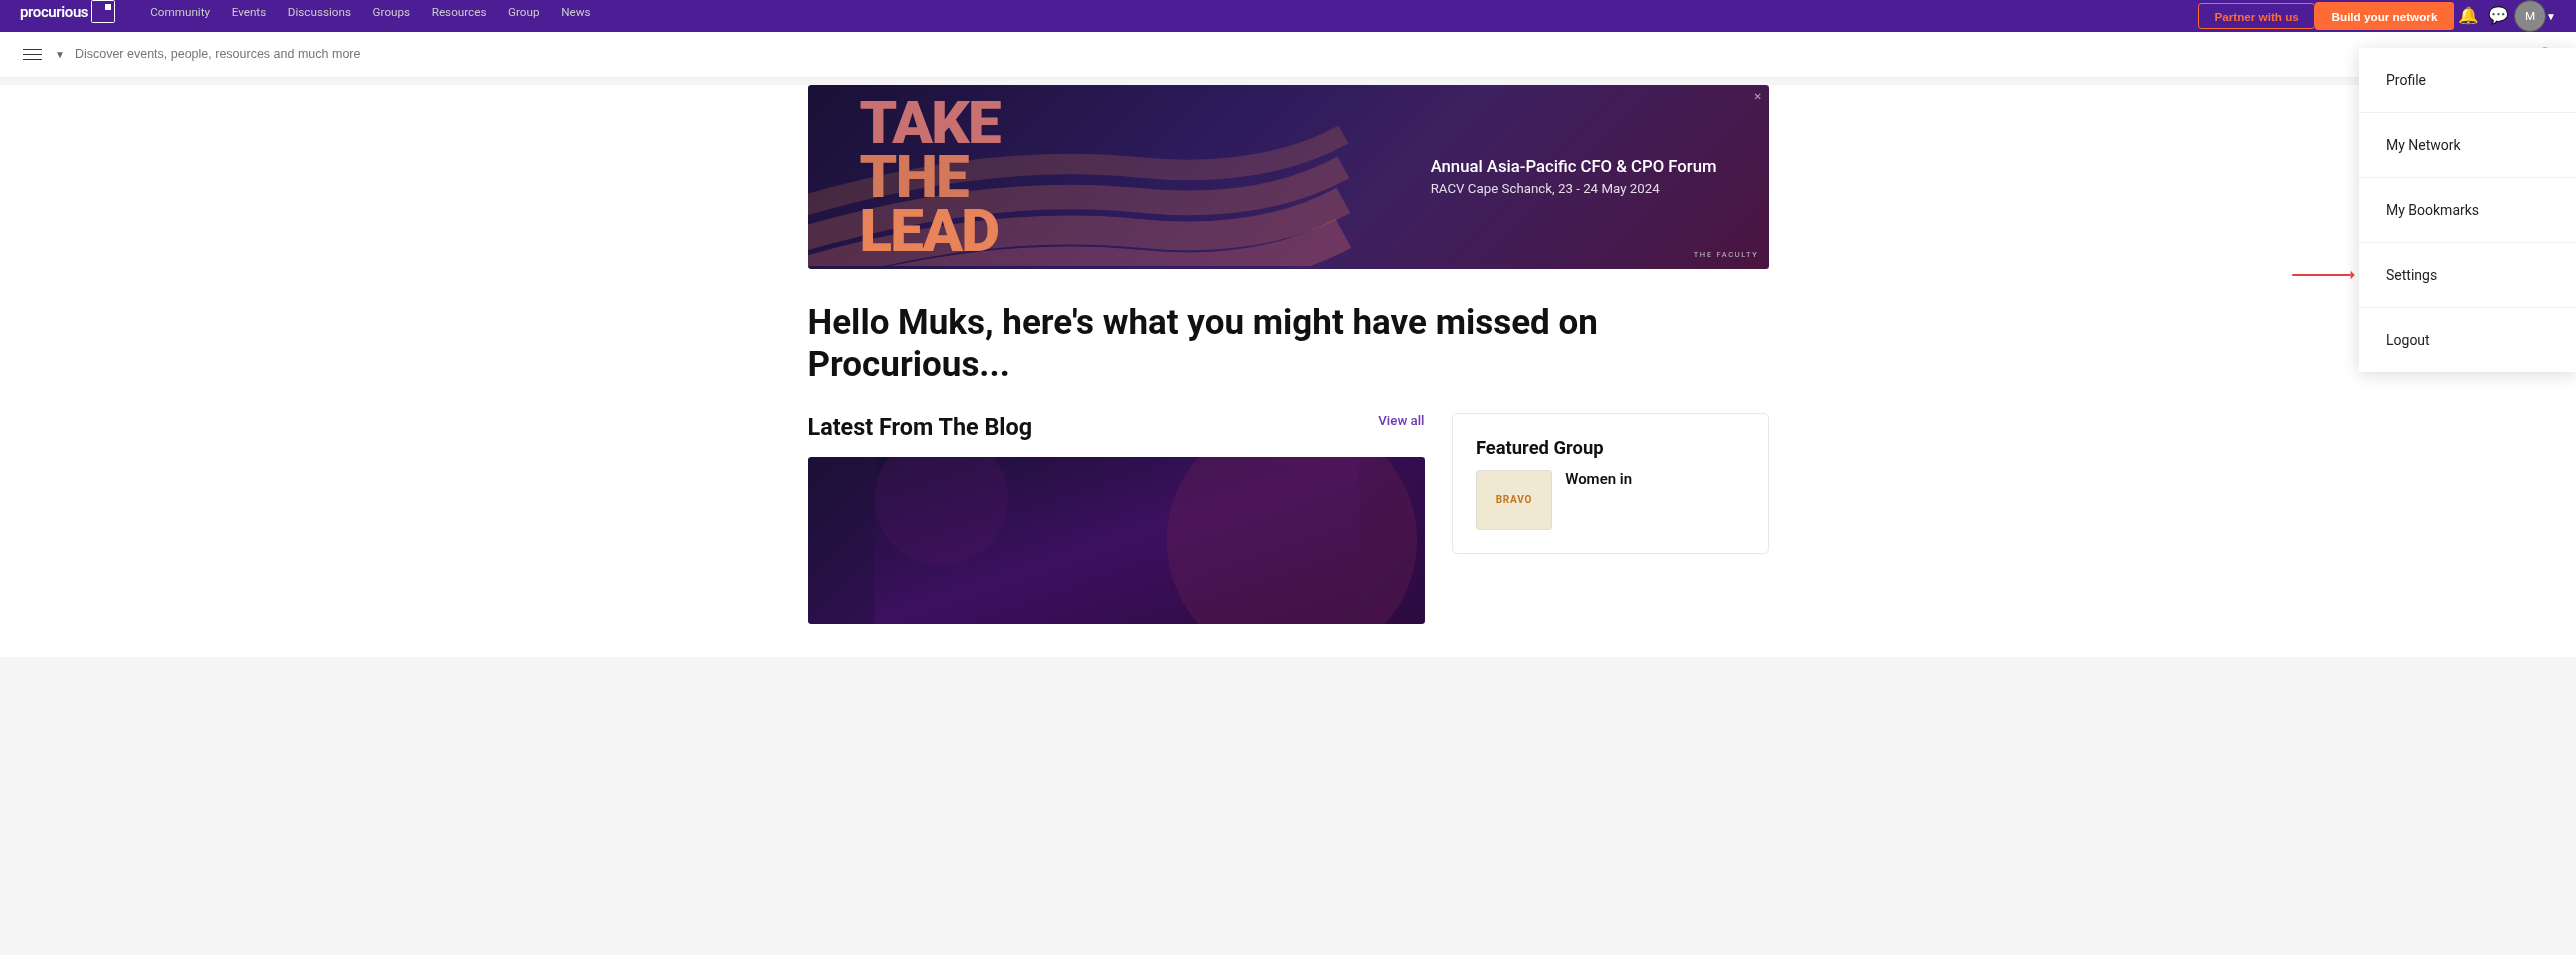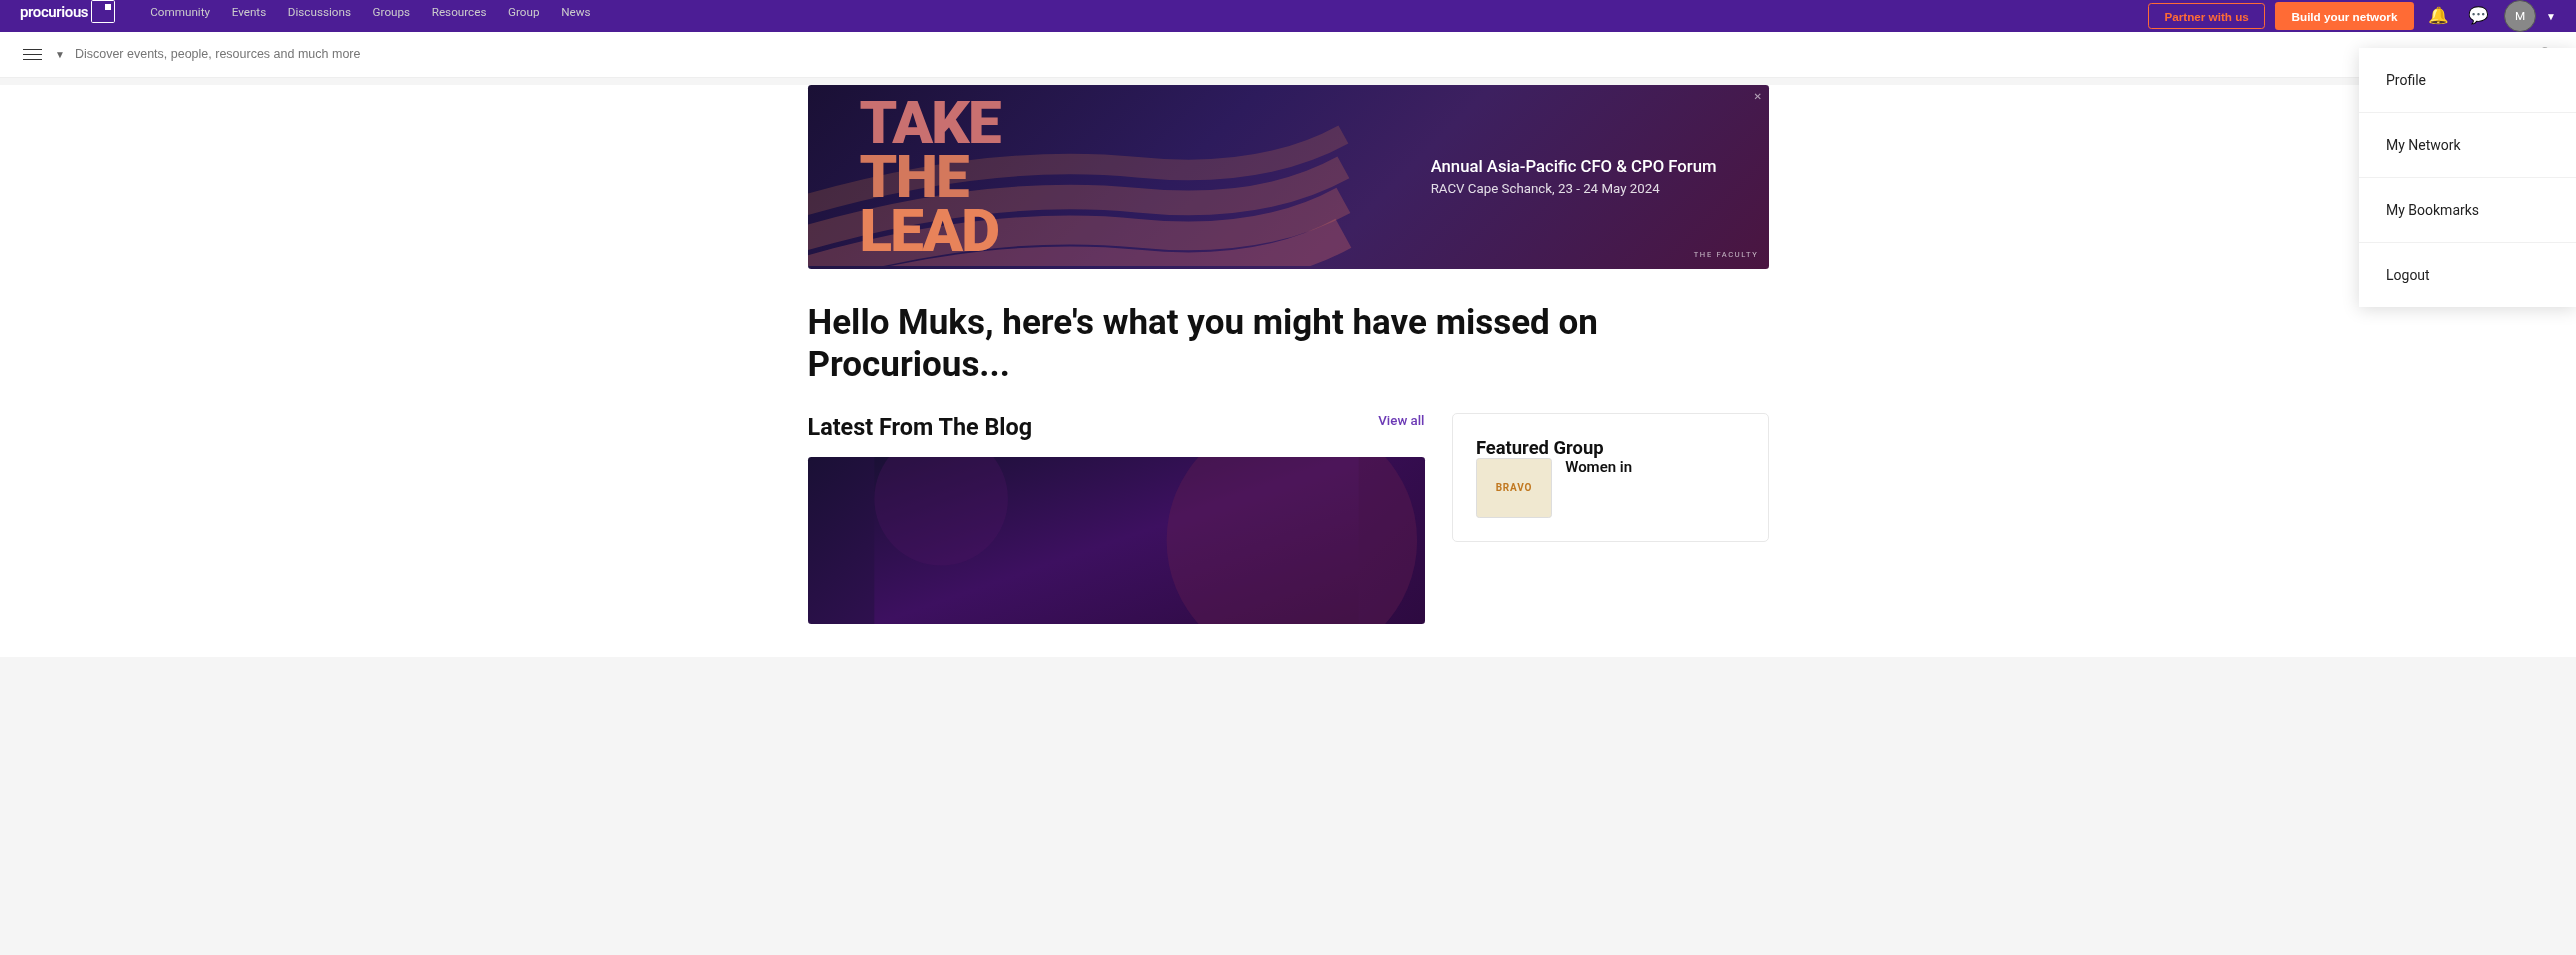--- a/index.html
+++ b/index.html
@@ -49,21 +49,20 @@
       color: #ccc;
       font-size: 11.7px;
       padding: 5px 8.3px;
       cursor: pointer;
       border-radius: 3.3px;
       white-space: nowrap;
     }
     .navbar-actions {
       display: flex;
       align-items: center;
-      gap: 10px;
       margin-left: auto;
     }
     .btn-partner {
       border: 1.7px solid #ff6b35;
       color: #ff6b35;
       background: transparent;
       padding: 5.8px 15px;
       border-radius: 3.3px;
       font-size: 11.7px;
       font-weight: 600;
@@ -296,21 +295,21 @@
     .featured-card {
       background: white;
       border: 0.8px solid #e8e8e8;
       border-radius: 5px;
       padding: 23.4px;
     }
     .featured-card-title {
       font-size: 18.4px;
       font-weight: 700;
       color: #111;
-      margin-bottom: 0;
+      margin-bottom: 12px;
     }
     .group-item {
       display: flex;
       gap: 13.3px;
       align-items: flex-start;
     }
     .group-logo {
       width: 76px;
       height: 60px;
       background: #f0e8d0;
@@ -373,20 +372,28 @@
 
 <div class="dropdown-menu">
   <div class="dropdown-item">
     <span>Profile</span>
   </div>
   <div class="dropdown-item">
     <span>My Network</span>
   </div>
   <div class="dropdown-item">
     <span>My Bookmarks</span>
+  </div>
+  <div class="dropdown-item" style="position:relative;">
+    <span>Settings</span>
+    
+    <svg style="position:absolute;left:-67px;top:50%;transform:translateY(-50%);overflow:visible;" width="63" height="16.7" viewBox="0 0 75 20">
+      <line x1="0" y1="10" x2="70" y2="10" stroke="#e84040" stroke-width="2.5"></line>
+      <polygon points="70,5 75,10 70,15" fill="#e84040"></polygon>
+    </svg>
   </div>
   <div class="dropdown-item" style="border-bottom:none;">
     <span>Logout</span>
   </div>
 </div>
 
 <div class="search-area">
   <button class="hamburger-btn">
     <div class="hamburger-line"></div>
     <div class="hamburger-line"></div>

